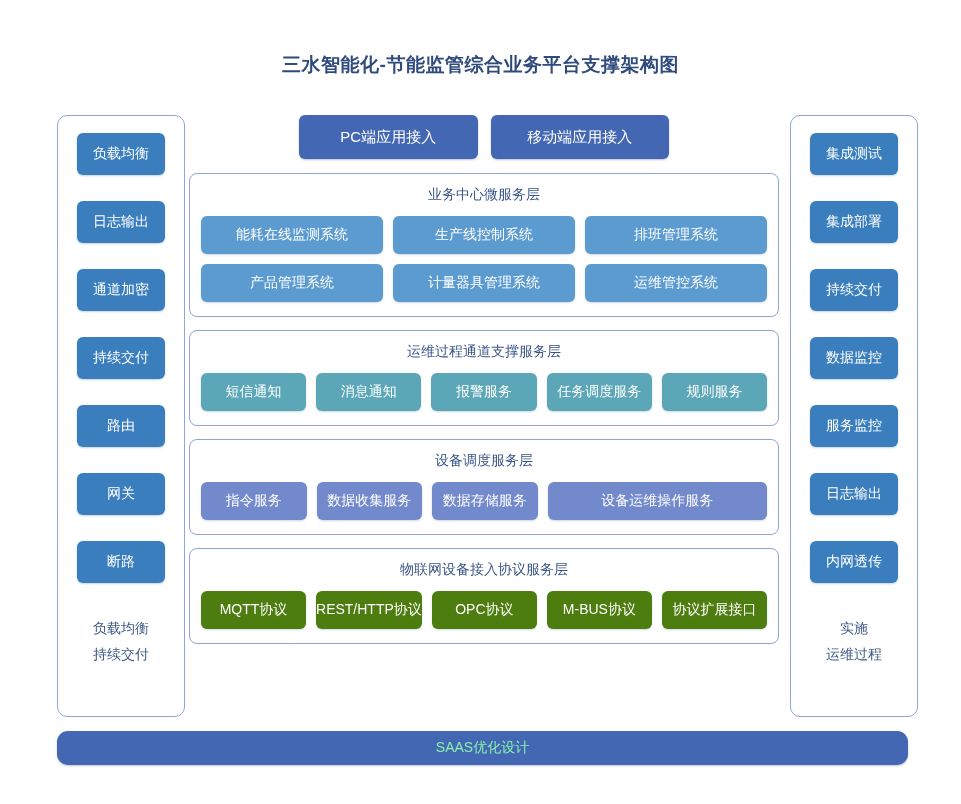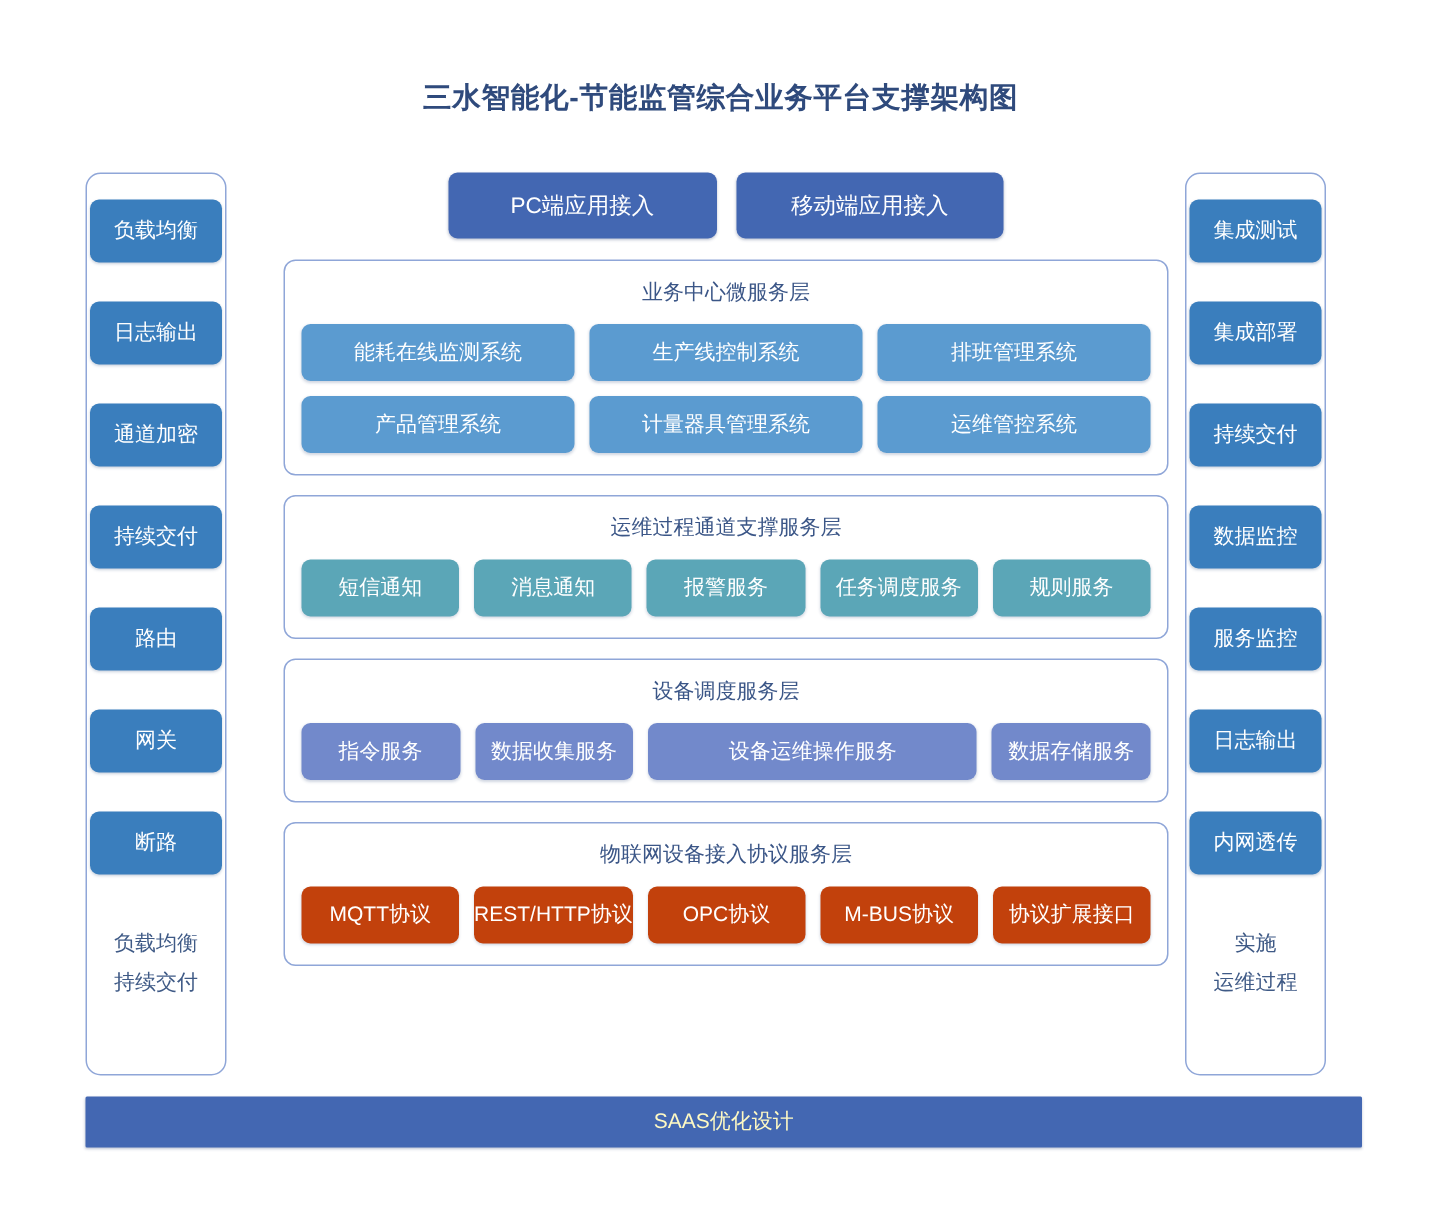--- a/index.html
+++ b/index.html
@@ -23,21 +23,21 @@
     font-size: 19px;
     font-weight: bold;
     color: #2f4a7c;
     letter-spacing: 0.5px;
   }
 
   
   .side-panel {
     position: absolute;
     top: 115px;
-    width: 94px;
+    width: 128px;
     height: 602px;
     border: 1.3px solid #8fa6d8;
     border-radius: 10px;
     background: #ffffff;
     display: flex;
     flex-direction: column;
     align-items: center;
     padding-top: 17px;
   }
   .side-left  { left: 57px; }
@@ -122,32 +122,32 @@
     color: #ffffff;
     font-size: 14px;
     box-shadow: 0 1px 2px rgba(40,70,120,.22);
     white-space: nowrap;
   }
   .chip.wide2 { flex: 2.08 1 0; }
 
   .c-biz     { background: #5b9bd0; }
   .c-ops     { background: #5ba6b7; }
   .c-device  { background: #7289cb; }
-  .c-proto   { background: #c2410c; }
+  .c-proto   { background: #4d7c0f; }
 
   
   .bottom-bar {
     position: absolute;
     left: 57px;
     top: 731px;
     width: 851px;
     height: 34px;
-    border-radius: 1px;
+    border-radius: 11px;
     background: #4367b2;
-    color: #fef9c3;
+    color: #86efac;
     font-size: 14px;
     display: flex;
     align-items: center;
     justify-content: center;
     box-shadow: 0 1px 2px rgba(40,60,110,.3);
   }
 </style>
 </head>
 <body>
 
@@ -214,22 +214,22 @@
             <div class="chip c-ops">报警服务</div>
             <div class="chip c-ops">任务调度服务</div>
             <div class="chip c-ops">规则服务</div>
           </div>
         </div>
         <div class="layer">
           <div class="layer-title">设备调度服务层</div>
           <div class="chip-row">
             <div class="chip c-device">指令服务</div>
             <div class="chip c-device">数据收集服务</div>
+            <div class="chip c-device">数据存储服务</div>
             <div class="chip c-device wide2">设备运维操作服务</div>
-            <div class="chip c-device">数据存储服务</div>
           </div>
         </div>
         <div class="layer">
           <div class="layer-title">物联网设备接入协议服务层</div>
           <div class="chip-row">
             <div class="chip c-proto">MQTT协议</div>
             <div class="chip c-proto">REST/HTTP协议</div>
             <div class="chip c-proto">OPC协议</div>
             <div class="chip c-proto">M-BUS协议</div>
             <div class="chip c-proto">协议扩展接口</div>

